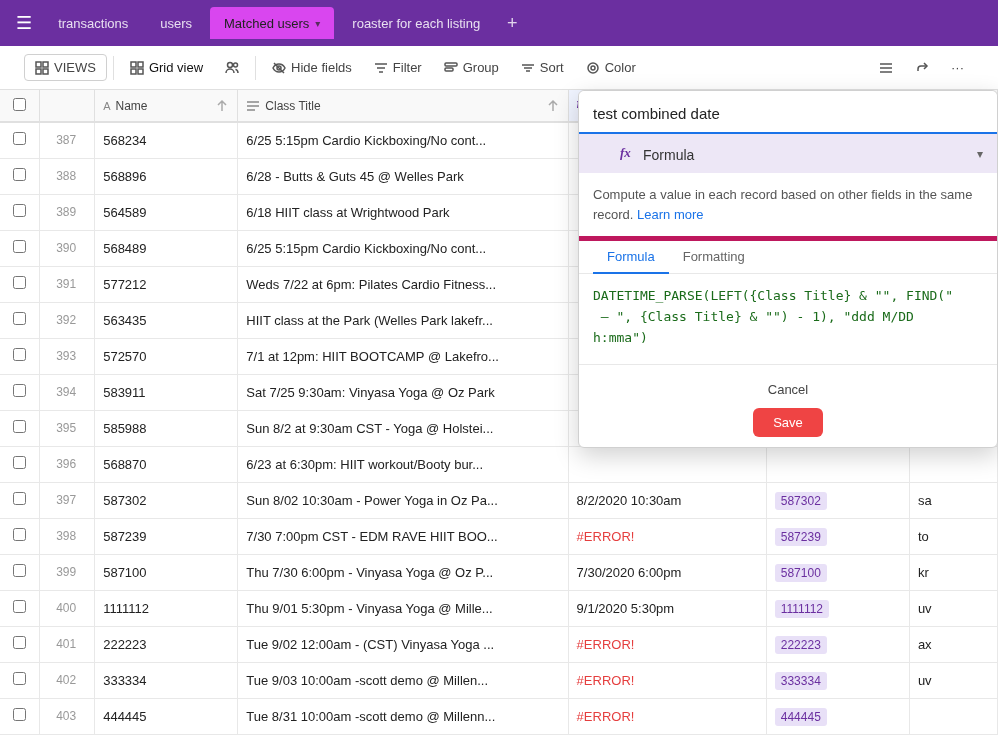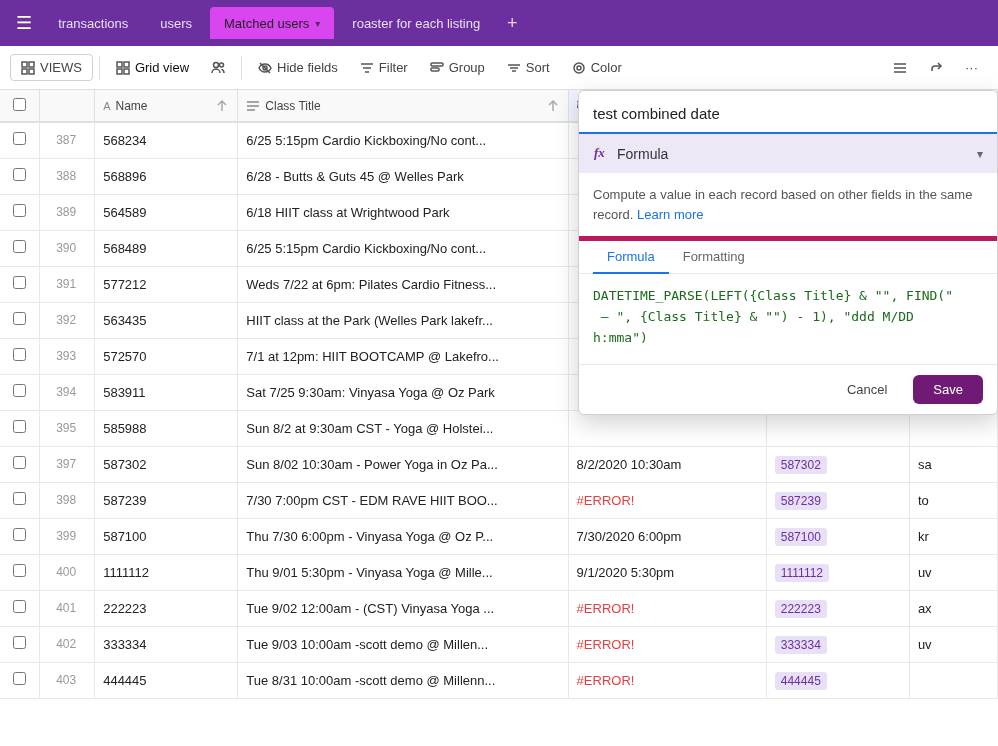--- a/index.html
+++ b/index.html
@@ -46,21 +46,21 @@
       font-size: 18px;
     }
 
     
     .toolbar {
       display: flex;
       align-items: center;
       background: white;
       border-bottom: 1px solid #e0e0e0;
       height: 44px;
-      padding: 0 10px;
+      padding: 0 24px;
       gap: 2px;
     }
     .toolbar-btn {
       display: flex;
       align-items: center;
       gap: 5px;
       padding: 5px 10px;
       border-radius: 4px;
       cursor: pointer;
       color: #444;
@@ -167,25 +167,26 @@
       display: flex;
       align-items: center;
       justify-content: space-between;
       padding: 10px 14px;
       background: #ede7f6;
       border-radius: 0;
       cursor: pointer;
     }
     .type-selector-left {
       display: flex;
-      align-items: center;
+      align-items: flex-end;
       gap: 8px;
       font-weight: 500;
       color: #333;
       font-size: 14px;
+      margin-left: 26px;
     }
     .type-selector-left .fx-icon {
       color: #6b2fa0;
       font-style: italic;
       font-weight: bold;
       font-size: 15px;
     }
     .type-selector-arrow { color: #666; font-size: 12px; }
 
     .description {
@@ -226,37 +227,38 @@
       color: #1a6b1a;
       line-height: 1.6;
       white-space: pre-wrap;
       word-break: break-all;
     }
 
     .action-row {
       display: flex;
       justify-content: flex-end;
       align-items: center;
-      gap: 10px;
+      gap: 4px;
       padding: 10px 14px;
       border-top: 1px solid #e8e8e8;
+      flex-direction: column;
     }
     .btn-cancel {
       padding: 7px 16px;
       border: none;
       background: transparent;
       color: #444;
       font-size: 13px;
       cursor: pointer;
       border-radius: 4px;
     }
     .btn-save {
       padding: 7px 20px;
       border: none;
-      background: #701a75;
+      background: #ef4444;
       color: white;
       font-size: 13px;
       font-weight: 500;
       cursor: pointer;
       border-radius: 6px;
     }
 
     
     .icon-svg { width: 14px; height: 14px; flex-shrink: 0; }
   </style>
@@ -502,20 +504,29 @@
           <td class="checkbox-col"><input type="checkbox" style=""></td>
           <td class="col-num">395</td>
           <td class="col-name">585988</td>
           <td class="col-class">Sun 8/2 at 9:30am CST - Yoga @ Holstei...</td>
           <td class="col-formula"></td>
           <td class="col-tx"></td>
           <td class="col-extra"></td>
         </tr>
         <tr>
           <td class="checkbox-col"><input type="checkbox" style=""></td>
+          <td class="col-num">396</td>
+          <td class="col-name">568870</td>
+          <td class="col-class">6/23 at 6:30pm: HIIT workout/Booty bur...</td>
+          <td class="col-formula"></td>
+          <td class="col-tx"></td>
+          <td class="col-extra"></td>
+        </tr>
+        <tr>
+          <td class="checkbox-col"><input type="checkbox" style=""></td>
           <td class="col-num">397</td>
           <td class="col-name">587302</td>
           <td class="col-class">Sun 8/02 10:30am - Power Yoga in Oz Pa...</td>
           <td class="col-formula">8/2/2020  10:30am</td>
           <td class="col-tx"><span class="id-badge">587302</span></td>
           <td class="col-extra">sa</td>
         </tr>
         <tr>
           <td class="checkbox-col"><input type="checkbox" style=""></td>
           <td class="col-num">398</td>

